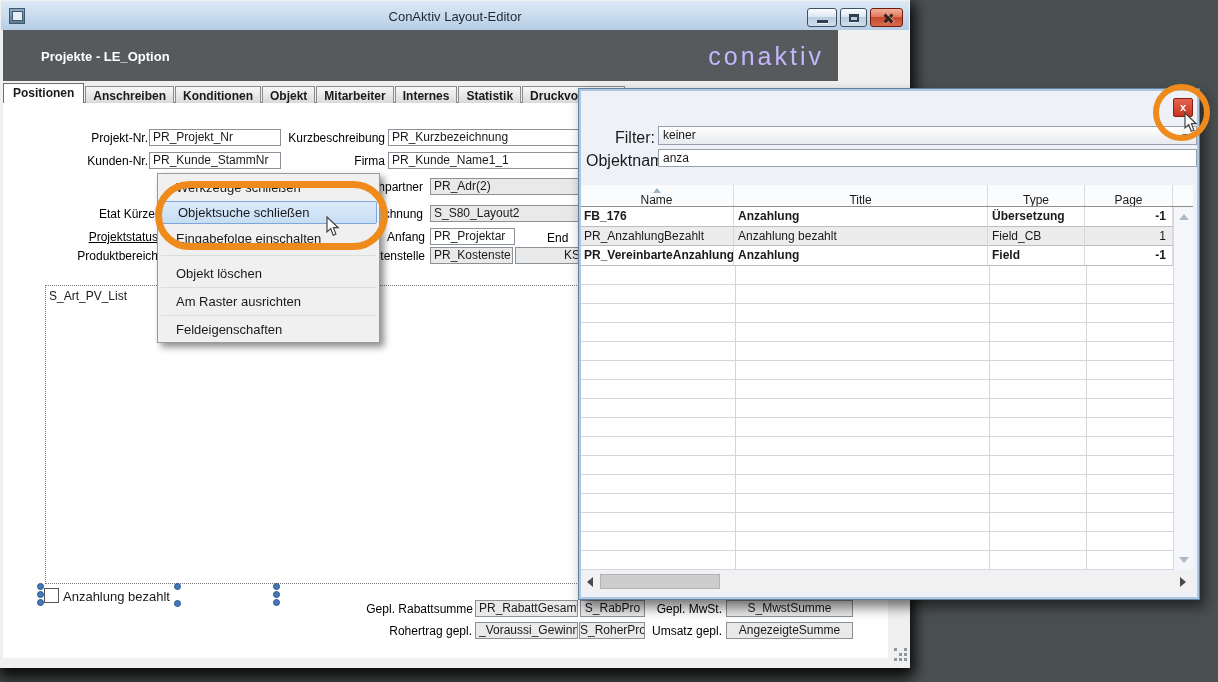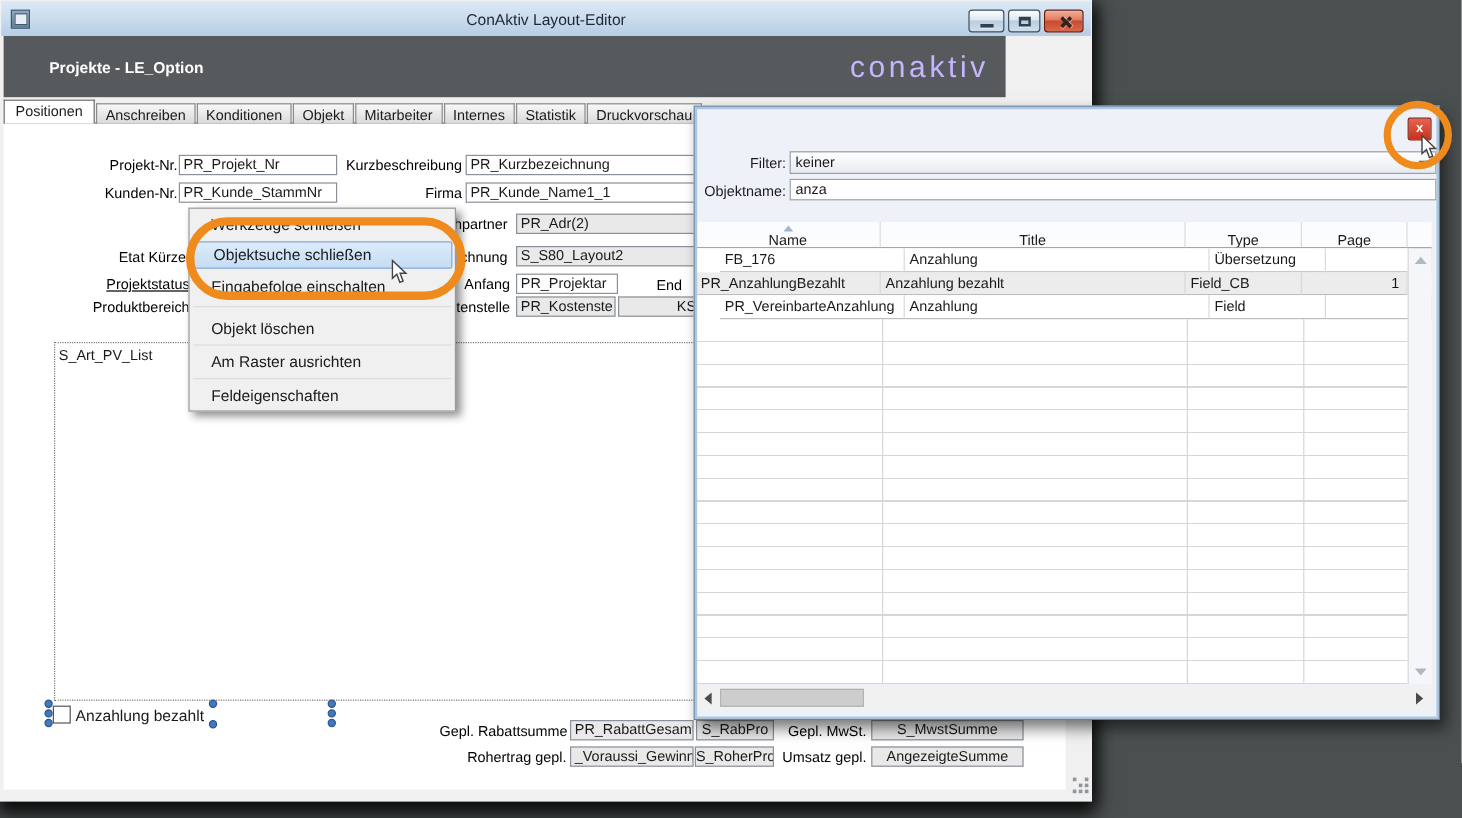--- a/index.html
+++ b/index.html
@@ -34,21 +34,21 @@
     background:#35231e; box-shadow:1px 1px 0 rgba(255,255,255,.35); }
   .glyph-x::before { transform:rotate(45deg); }
   .glyph-x::after  { transform:rotate(-45deg); }
 
   .headerband { position:absolute; left:3px; top:30px; width:835px; height:51px; background:#565a5c; }
   .headerband .htitle { position:absolute; left:38px; top:19px; color:#ffffff; font-weight:bold; font-size:13px; }
   .headerband .logo { position:absolute; right:14px; top:12px; color:#c4b5fd; font-size:25px;
     letter-spacing:3px; font-weight:500; }
 
   .tabbar { position:absolute; left:3px; top:83px; height:20px; display:flex; align-items:flex-end; z-index:3; }
-  .tab { font-weight:normal; font-size:12px; padding:1px 7px 0 7px; height:17px; line-height:16px;
+  .tab { font-weight:bold; font-size:12px; padding:1px 7px 0 7px; height:17px; line-height:16px;
     background:linear-gradient(#f8f8f8,#d9d9d9); border:1px solid #8a8a8a; border-bottom:none;
     margin-right:1px; white-space:nowrap; }
   .tab.active { background:#ffffff; border-color:#6e6e6e; height:20px; line-height:19px; padding:0 9px; }
 
   .content-bg { position:absolute; left:3px; top:102px; width:885px; height:556px;
     background:#ffffff; border-top:1px solid #6e6e6e; }
 
   
   .lbl { position:absolute; height:15px; line-height:15px; text-align:right; white-space:nowrap;
     font-size:12px; color:#000; }
@@ -90,21 +90,21 @@
   .os-window { position:absolute; left:578px; top:88px; width:622px; height:512px;
     background:#eef2f8; box-shadow:5px 7px 12px rgba(0,0,0,.55); z-index:10; }
   .os-frame { position:absolute; inset:0; border:1px solid #62839f;
     box-shadow:inset 0 0 0 2px #aec7e0; pointer-events:none; z-index:5; }
   .os-titlebar { position:absolute; left:1px; top:1px; right:1px; height:31px;
     background:linear-gradient(#dae8f5, #c3d7ea 55%, #b1cae1); }
   .os-title { position:absolute; left:11px; top:7px; font-size:15px; color:#2b2b2b; }
   .os-close { position:absolute; left:595px; top:10px; width:20px; height:19px;
     background:linear-gradient(#e56450,#c7331f); border:1px solid #8e1d0e; border-radius:2px;
     color:#fff; font-weight:bold; font-size:11px; text-align:center; line-height:17px; z-index:6; }
-  .os-lbl { position:absolute; width:69px; text-align:right; font-size:12px; }
+  .os-lbl { position:absolute; width:69px; text-align:right; font-size:16px; }
   .os-dropdown { position:absolute; left:80px; top:38px; width:539px; height:19px;
     background:linear-gradient(#ffffff,#e7eaee); border:1px solid #98a1ab;
     line-height:17px; padding-left:4px; font-size:12px; }
   .chev-down { position:absolute; right:6px; top:7px; width:0; height:0;
     border-left:4px solid transparent; border-right:4px solid transparent; border-top:5px solid #5a6570; }
   .os-input { position:absolute; left:80px; top:61px; width:539px; height:18px;
     background:#fff; border:1px solid #98a1ab; line-height:16px; padding-left:4px; font-size:12px; }
 
   .os-table-head { position:absolute; left:2px; top:97px; width:613px; height:22px;
     background:#fbfcfd; border-bottom:1px solid #8f8f8f; display:grid;
@@ -116,21 +116,21 @@
     border-left:4px solid transparent; border-right:4px solid transparent;
     border-bottom:5px solid #9db6cc; }
 
   .os-rows { position:absolute; left:2px; top:119px; width:593px; height:363px; background:#fff; }
   .os-grid-lines { position:absolute; inset:0;
     background:repeating-linear-gradient(to bottom, transparent 0 18px, #d6d6d6 18px 19px); }
   .os-vline { position:absolute; top:0; bottom:0; width:1px; background:#d6d6d6; }
   .os-row { position:absolute; left:0; width:593px; display:grid;
     grid-template-columns:154px 254px 97px 88px; background:#fff; }
   .os-row.alt { background:#ececec; }
-  .os-row.bold { font-weight:normal;padding-left:20px; }
+  .os-row.bold { font-weight:bold; }
   .os-td { font-size:12px; line-height:19px; padding-left:4px; border-right:1px solid #d9d9d9;
     border-bottom:1px solid #bdbdbd; overflow:hidden; white-space:nowrap; }
   .os-td.num { text-align:right; padding-right:6px; padding-left:0; }
 
   .os-vscroll { position:absolute; left:595px; top:119px; width:20px; height:363px;
     background:#f4f6f9; border-left:1px solid #d9d9d9; }
   .arr-up, .arr-down { position:absolute; left:5px; width:0; height:0;
     border-left:5px solid transparent; border-right:5px solid transparent; }
   .arr-up { top:7px; border-bottom:6px solid #aeb9c4; }
   .arr-down { bottom:7px; border-top:6px solid #aeb9c4; }

